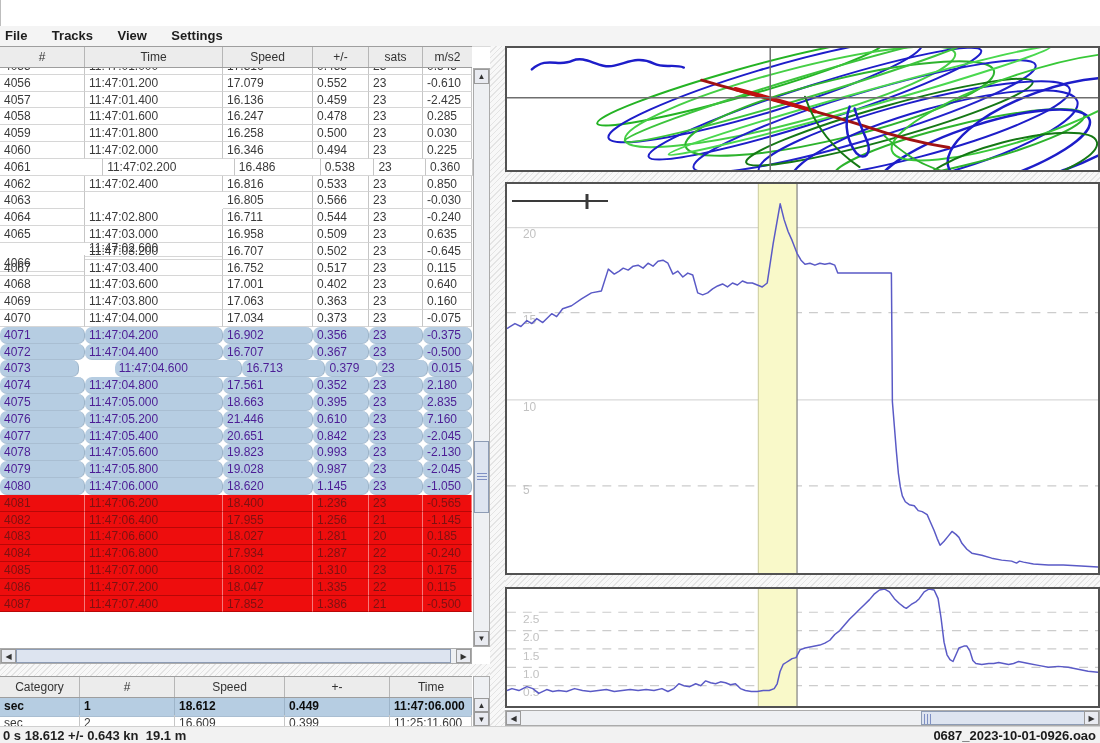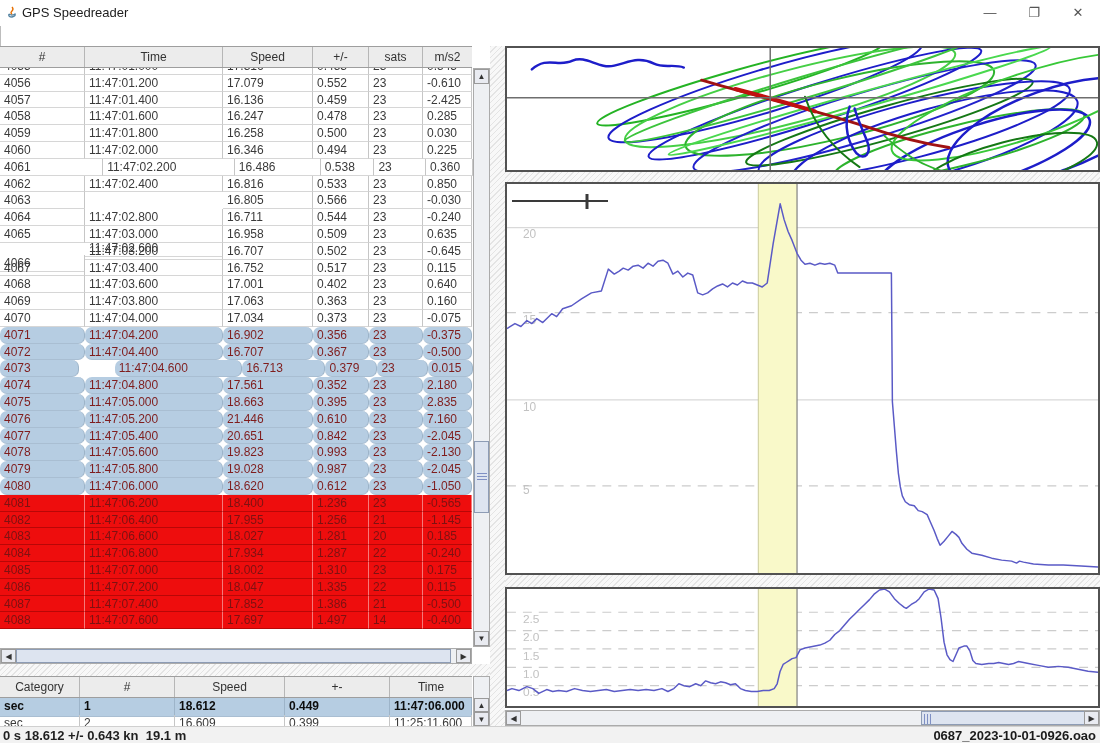--- a/index.html
+++ b/index.html
@@ -24,21 +24,21 @@
   .thead{position:absolute;left:0;top:46px;width:472px;height:22px;background:#ececec;
          border-top:1px solid #9e9e9e;border-bottom:1px solid #9e9e9e;box-sizing:border-box;}
   .th{float:left;height:20px;line-height:20px;text-align:center;font-size:12px;color:#333;
       border-right:1px solid #b6b6b6;box-sizing:border-box;}
   .tbody{position:absolute;left:0;top:68px;width:473px;height:580px;overflow:hidden;background:#fff;}
   .trow{display:flex;height:16.8px;box-sizing:border-box;}
   .trow:first-child{margin-top:-10px;}
   .td{height:16.8px;line-height:16px;font-size:12px;color:#3a3a3a;padding-left:4px;
       border-right:1px solid #c6c6c6;border-bottom:1px solid #d6d6d6;box-sizing:border-box;
       overflow:hidden;white-space:nowrap;}
-  .trow.sel .td{background:var(--sel);color:#7f1d1d;border-right-color:#9db4c9;border-bottom-color:#a9bed2;border-radius:7px;}
+  .trow.sel .td{background:var(--sel);color:#4c1d95;border-right-color:#9db4c9;border-bottom-color:#a9bed2;border-radius:7px;}
   .trow.red .td{background:var(--alert);color:var(--alert-text);
       border-right-color:rgba(255,255,255,.45);border-bottom-color:rgba(120,0,0,.45);}
   
   .sb{position:absolute;background:#eef0f3;border:1px solid #ababab;box-sizing:border-box;}
   .sb-btn{position:absolute;background:#e9ebf1;border:1px solid #9a9a9a;box-sizing:border-box;
           color:#333;font-size:8px;text-align:center;}
   .sb-thumb{position:absolute;background:#dde4f0;border:1px solid #8d9cb5;box-sizing:border-box;}
   .grip-h{position:absolute;left:50%;top:50%;width:10px;height:8px;transform:translate(-50%,-50%);
           background:repeating-linear-gradient(#7f90c4 0 1px,transparent 1px 3px);}
   .grip-v{position:absolute;top:2px;left:2px;width:9px;height:10px;
@@ -61,33 +61,27 @@
   .statusbar{position:absolute;left:0;top:726px;width:1100px;height:17px;background:#f2f2f2;
              border-top:1px solid #d0d0d0;box-sizing:border-box;}
   .status-left{position:absolute;left:3px;top:1px;font-size:13px;font-weight:bold;color:#1f1f1f;white-space:pre;}
   .status-right{position:absolute;right:4px;top:1px;font-size:13px;font-weight:bold;color:#1a1a1a;}
 </style>
 </head>
 <body>
 
 <div class="app">
 
-  <div class="titlebar">
-    <svg class="app-icon" viewBox="0 0 16 16">
-      <path d="M5 10 q3 2 6 0 q1 2 -3 3 q-4 0 -3 -3" fill="none" stroke="#5382a1" stroke-width="1.4"></path>
-      <path d="M8 3 q2 2 0 4 q-2 2 0 3" fill="none" stroke="#e76f00" stroke-width="1.4"></path>
-    </svg>
-    <span class="title">GPS Speedreader</span>
-    <div class="win-controls">
-      <span class="win-btn min">—</span>
-      <span class="win-btn max">❐</span>
-      <span class="win-btn close">✕</span>
-    </div>
-  </div>
-
+
+  <div class="menubar">
+    <span class="menu-item">File</span>
+    <span class="menu-item">Tracks</span>
+    <span class="menu-item">View</span>
+    <span class="menu-item">Settings</span>
+  </div>
 
   <div class="thead">
     <div class="th" style="width:85px">#</div>
     <div class="th" style="width:138px">Time</div>
     <div class="th" style="width:90px">Speed</div>
     <div class="th" style="width:56px">+/-</div>
     <div class="th" style="width:54px">sats</div>
     <div class="th" style="width:49px;border-right:none">m/s2</div>
   </div>
   <div class="tbody" id="tbody">
@@ -288,21 +282,21 @@
         <div class="td" style="width: 138px;">11:47:05.800</div>
         <div class="td" style="width: 90px;">19.028</div>
         <div class="td" style="width: 56px;">0.987</div>
         <div class="td" style="width: 54px;">23</div>
         <div class="td" style="width: 49px;">-2.045</div>
       </div>
       <div class="trow sel">
         <div class="td" style="width: 85px;">4080</div>
         <div class="td" style="width: 138px;">11:47:06.000</div>
         <div class="td" style="width: 90px;">18.620</div>
-        <div class="td" style="width: 56px;">0.612</div>
+        <div class="td" style="width: 56px;">1.145</div>
         <div class="td" style="width: 54px;">23</div>
         <div class="td" style="width: 49px;">-1.050</div>
       </div>
       <div class="trow red">
         <div class="td" style="width: 85px;">4081</div>
         <div class="td" style="width: 138px;">11:47:06.200</div>
         <div class="td" style="width: 90px;">18.400</div>
         <div class="td" style="width: 56px;">1.236</div>
         <div class="td" style="width: 54px;">23</div>
         <div class="td" style="width: 49px;">-0.565</div>
@@ -347,28 +341,20 @@
         <div class="td" style="width: 54px;">22</div>
         <div class="td" style="width: 49px;">0.115</div>
       </div>
       <div class="trow red">
         <div class="td" style="width: 85px;">4087</div>
         <div class="td" style="width: 138px;">11:47:07.400</div>
         <div class="td" style="width: 90px;">17.852</div>
         <div class="td" style="width: 56px;">1.386</div>
         <div class="td" style="width: 54px;">21</div>
         <div class="td" style="width: 49px;">-0.500</div>
-      </div>
-      <div class="trow red">
-        <div class="td" style="width: 85px;">4088</div>
-        <div class="td" style="width: 138px;">11:47:07.600</div>
-        <div class="td" style="width: 90px;">17.697</div>
-        <div class="td" style="width: 56px;">1.497</div>
-        <div class="td" style="width: 54px;">14</div>
-        <div class="td" style="width: 49px;">-0.400</div>
       </div>
     </div>
 
   <div class="sb" style="left:473px;top:68px;width:17px;height:579px;">
     <div class="sb-btn" style="left:0;top:0;width:15px;height:15px;line-height:14px;">▲</div>
     <div class="sb-thumb" style="left:0;top:372px;width:15px;height:72px;">
         <div class="grip-h"></div>
       </div>
     <div class="sb-btn" style="left:0;bottom:0;width:15px;height:15px;line-height:14px;">▼</div>
   </div>

